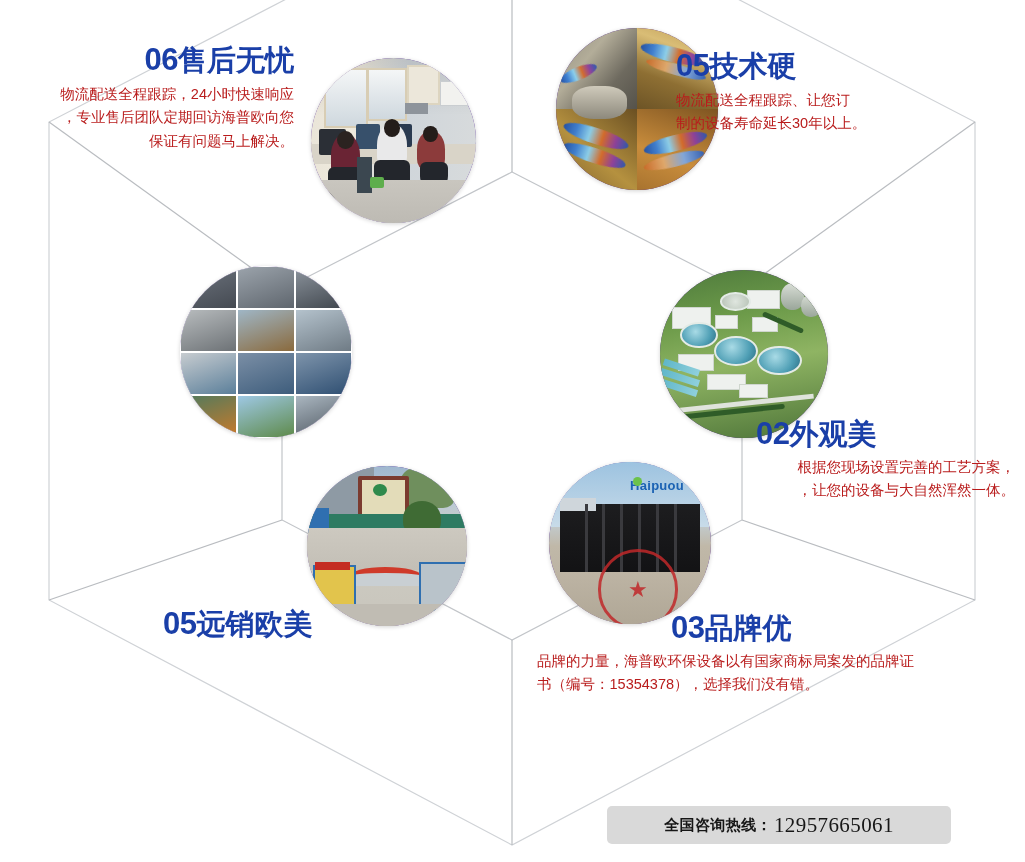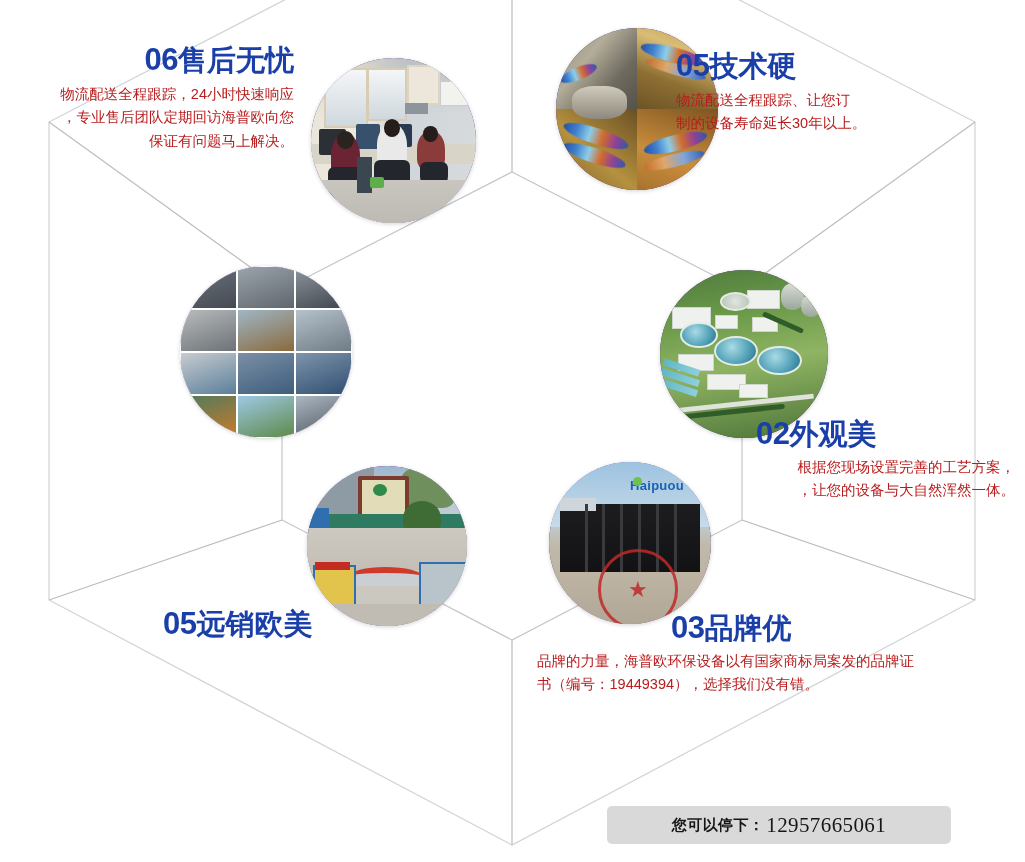--- a/index.html
+++ b/index.html
@@ -309,22 +309,22 @@
     <div class="ttl">
       <span class="num">05</span><span>远销欧美</span>
     </div>
   </div>
 
   <div class="block l-align" style="left:537px;top:588px;width:480px;margin-top:24px;">
     <div class="ttl" style="padding-left:134px;">
       <span class="num">03</span><span>品牌优</span>
     </div>
     <div class="desc" style="margin-top:7px;">品牌的力量，海普欧环保设备以有国家商标局案发的品牌证
-书（编号：19449394），选择我们没有错。</div>
+书（编号：15354378），选择我们没有错。</div>
   </div>
 
 
   <div class="hotline">
-    <span class="lbl">您可以停下：</span>
+    <span class="lbl">全国咨询热线：</span>
       <span class="num">12957665061</span>
   </div>
 
 </div>
 
 </body></html>

